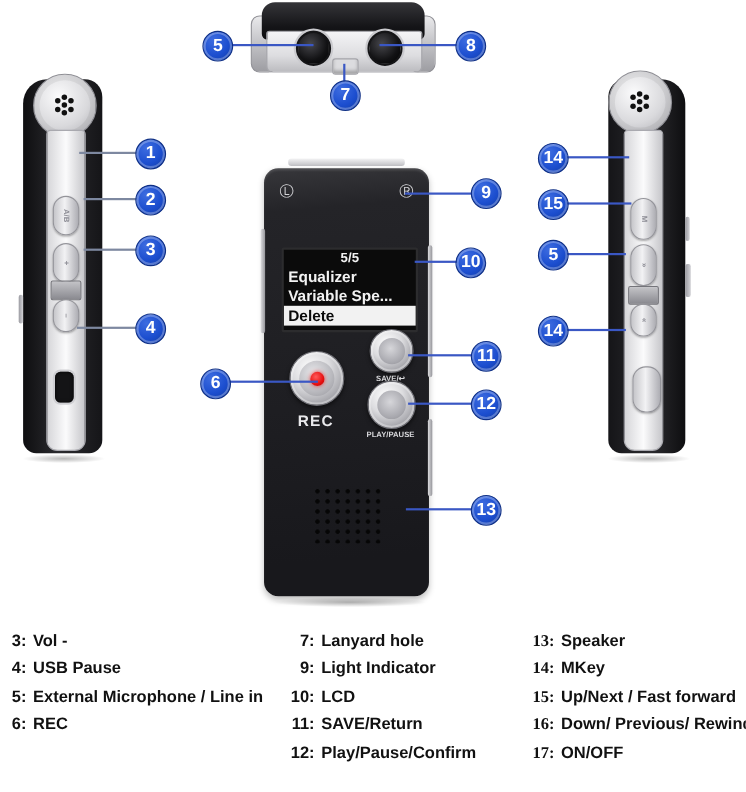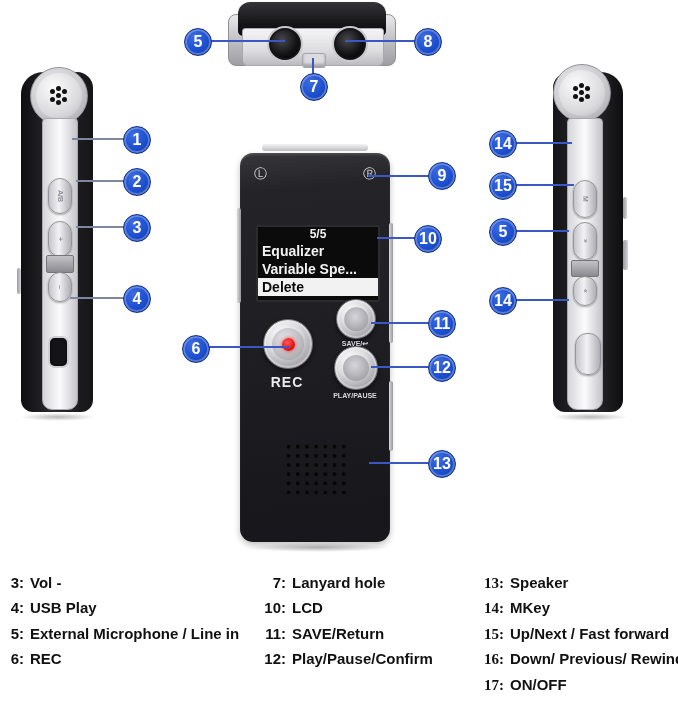--- a/index.html
+++ b/index.html
@@ -240,26 +240,27 @@
   <div class="callout c11">11</div>
   <div class="callout c12">12</div>
   <div class="callout c13">13</div>
   <div class="callout c14">14</div>
   <div class="callout c15">15</div>
   <div class="callout c16">5</div>
   <div class="callout c17">14</div>
 
   <div class="legend-col col1">
     <div class="legend-row"><span class="lnum">3:</span><span class="ltext">Vol -</span></div>
-    <div class="legend-row"><span class="lnum">4:</span><span class="ltext">USB Play</span></div>
+    <div class="legend-row"><span class="lnum">4:</span><span class="ltext">USB Pause</span></div>
     <div class="legend-row"><span class="lnum">5:</span><span class="ltext">External Microphone / Line in</span></div>
     <div class="legend-row"><span class="lnum">6:</span><span class="ltext">REC</span></div>
   </div>
   <div class="legend-col col2">
     <div class="legend-row"><span class="lnum">7:</span><span class="ltext">Lanyard hole</span></div>
+    <div class="legend-row"><span class="lnum">9:</span><span class="ltext">Light Indicator</span></div>
     <div class="legend-row"><span class="lnum">10:</span><span class="ltext">LCD</span></div>
     <div class="legend-row"><span class="lnum">11:</span><span class="ltext">SAVE/Return</span></div>
     <div class="legend-row"><span class="lnum">12:</span><span class="ltext">Play/Pause/Confirm</span></div>
   </div>
   <div class="legend-col col3">
     <div class="legend-row"><span class="lnum">13:</span><span class="ltext">Speaker</span></div>
     <div class="legend-row"><span class="lnum">14:</span><span class="ltext">MKey</span></div>
     <div class="legend-row"><span class="lnum">15:</span><span class="ltext">Up/Next / Fast forward</span></div>
     <div class="legend-row"><span class="lnum">16:</span><span class="ltext">Down/ Previous/ Rewind</span></div>
     <div class="legend-row"><span class="lnum">17:</span><span class="ltext">ON/OFF</span></div>

